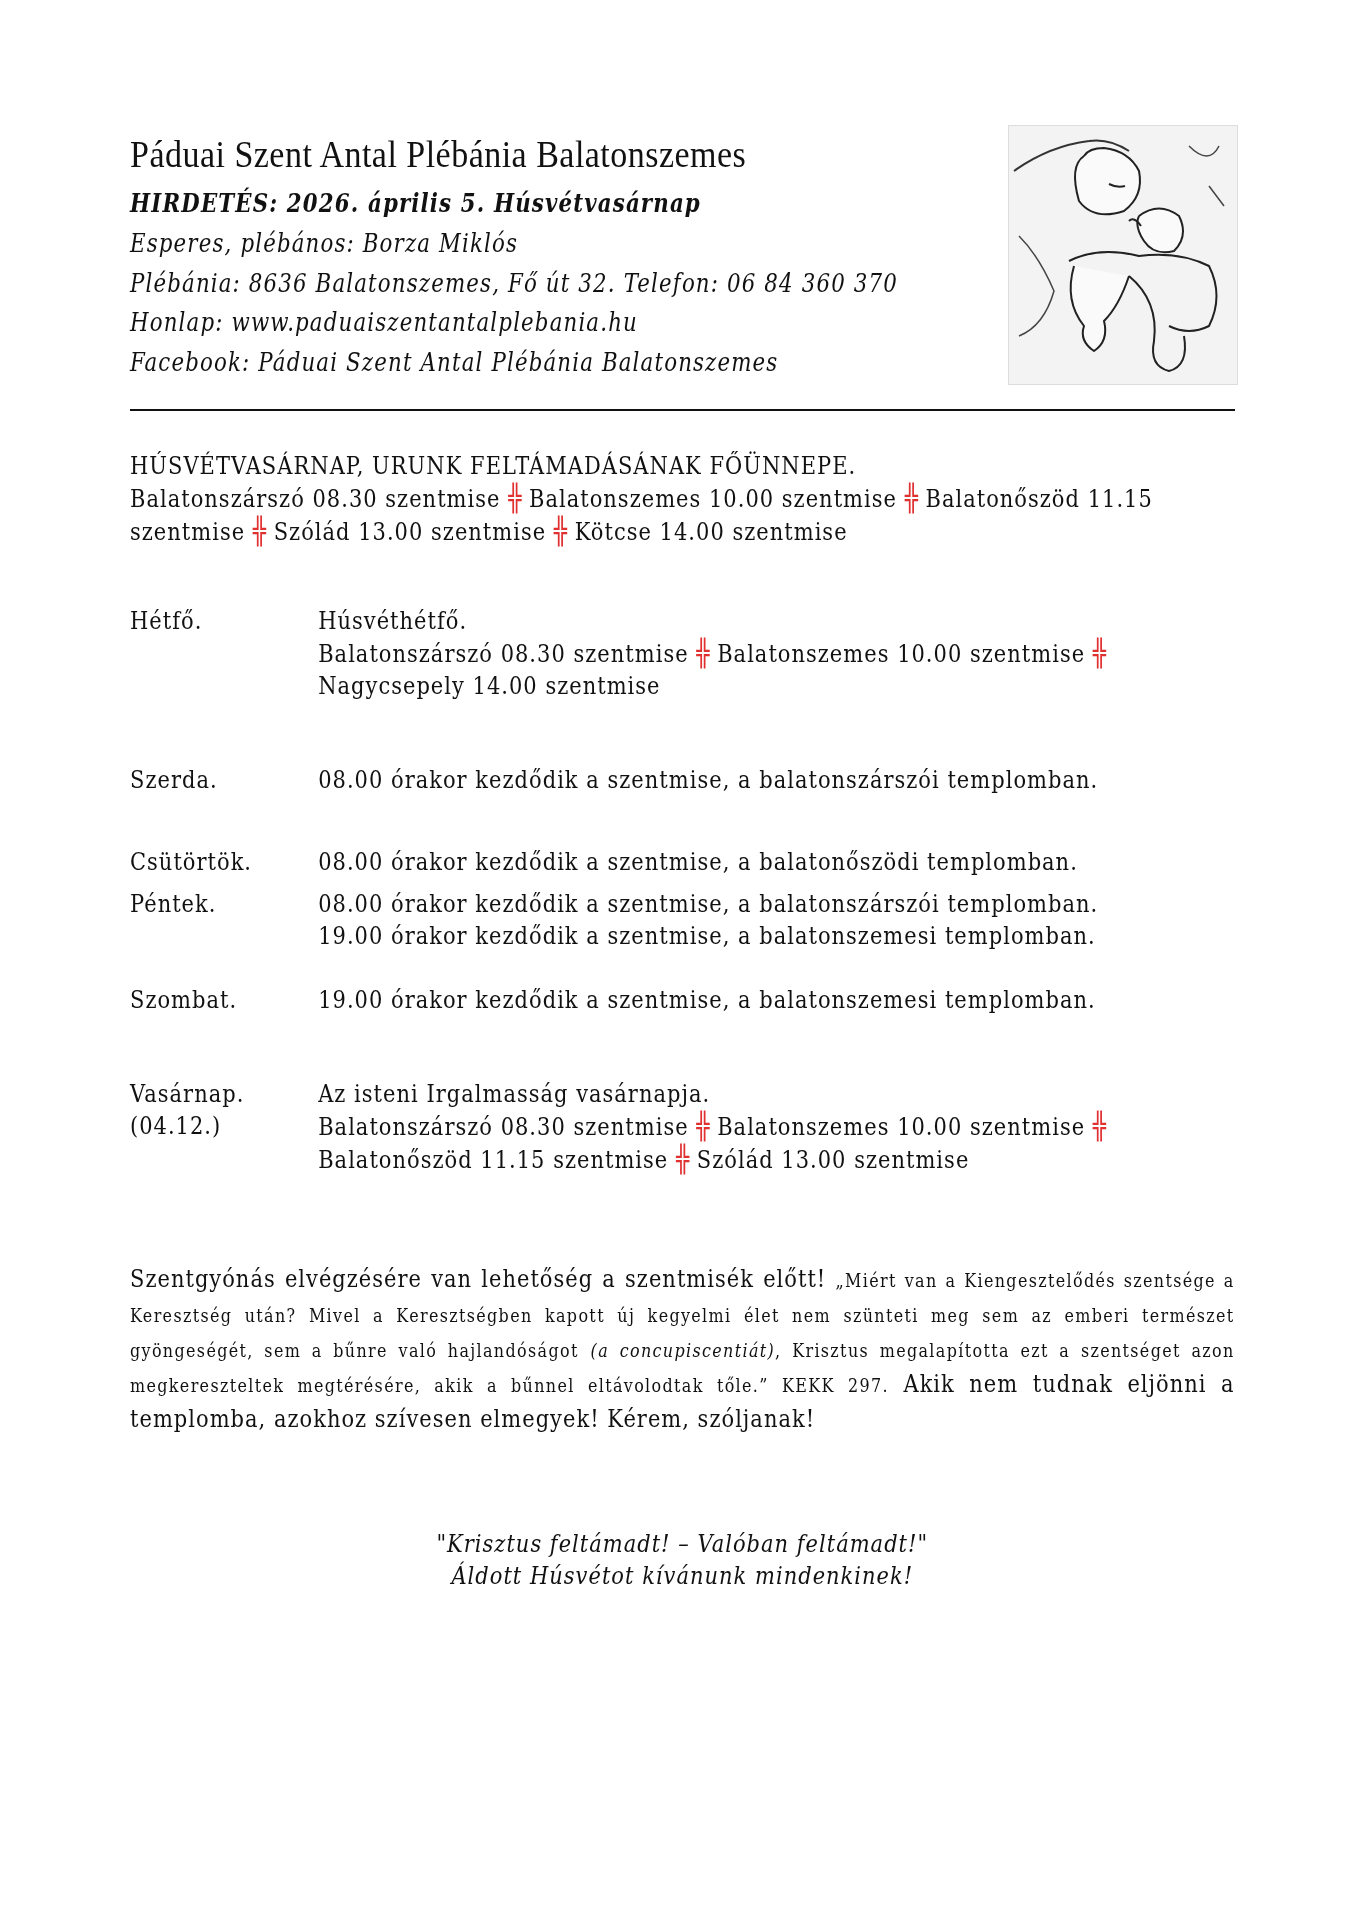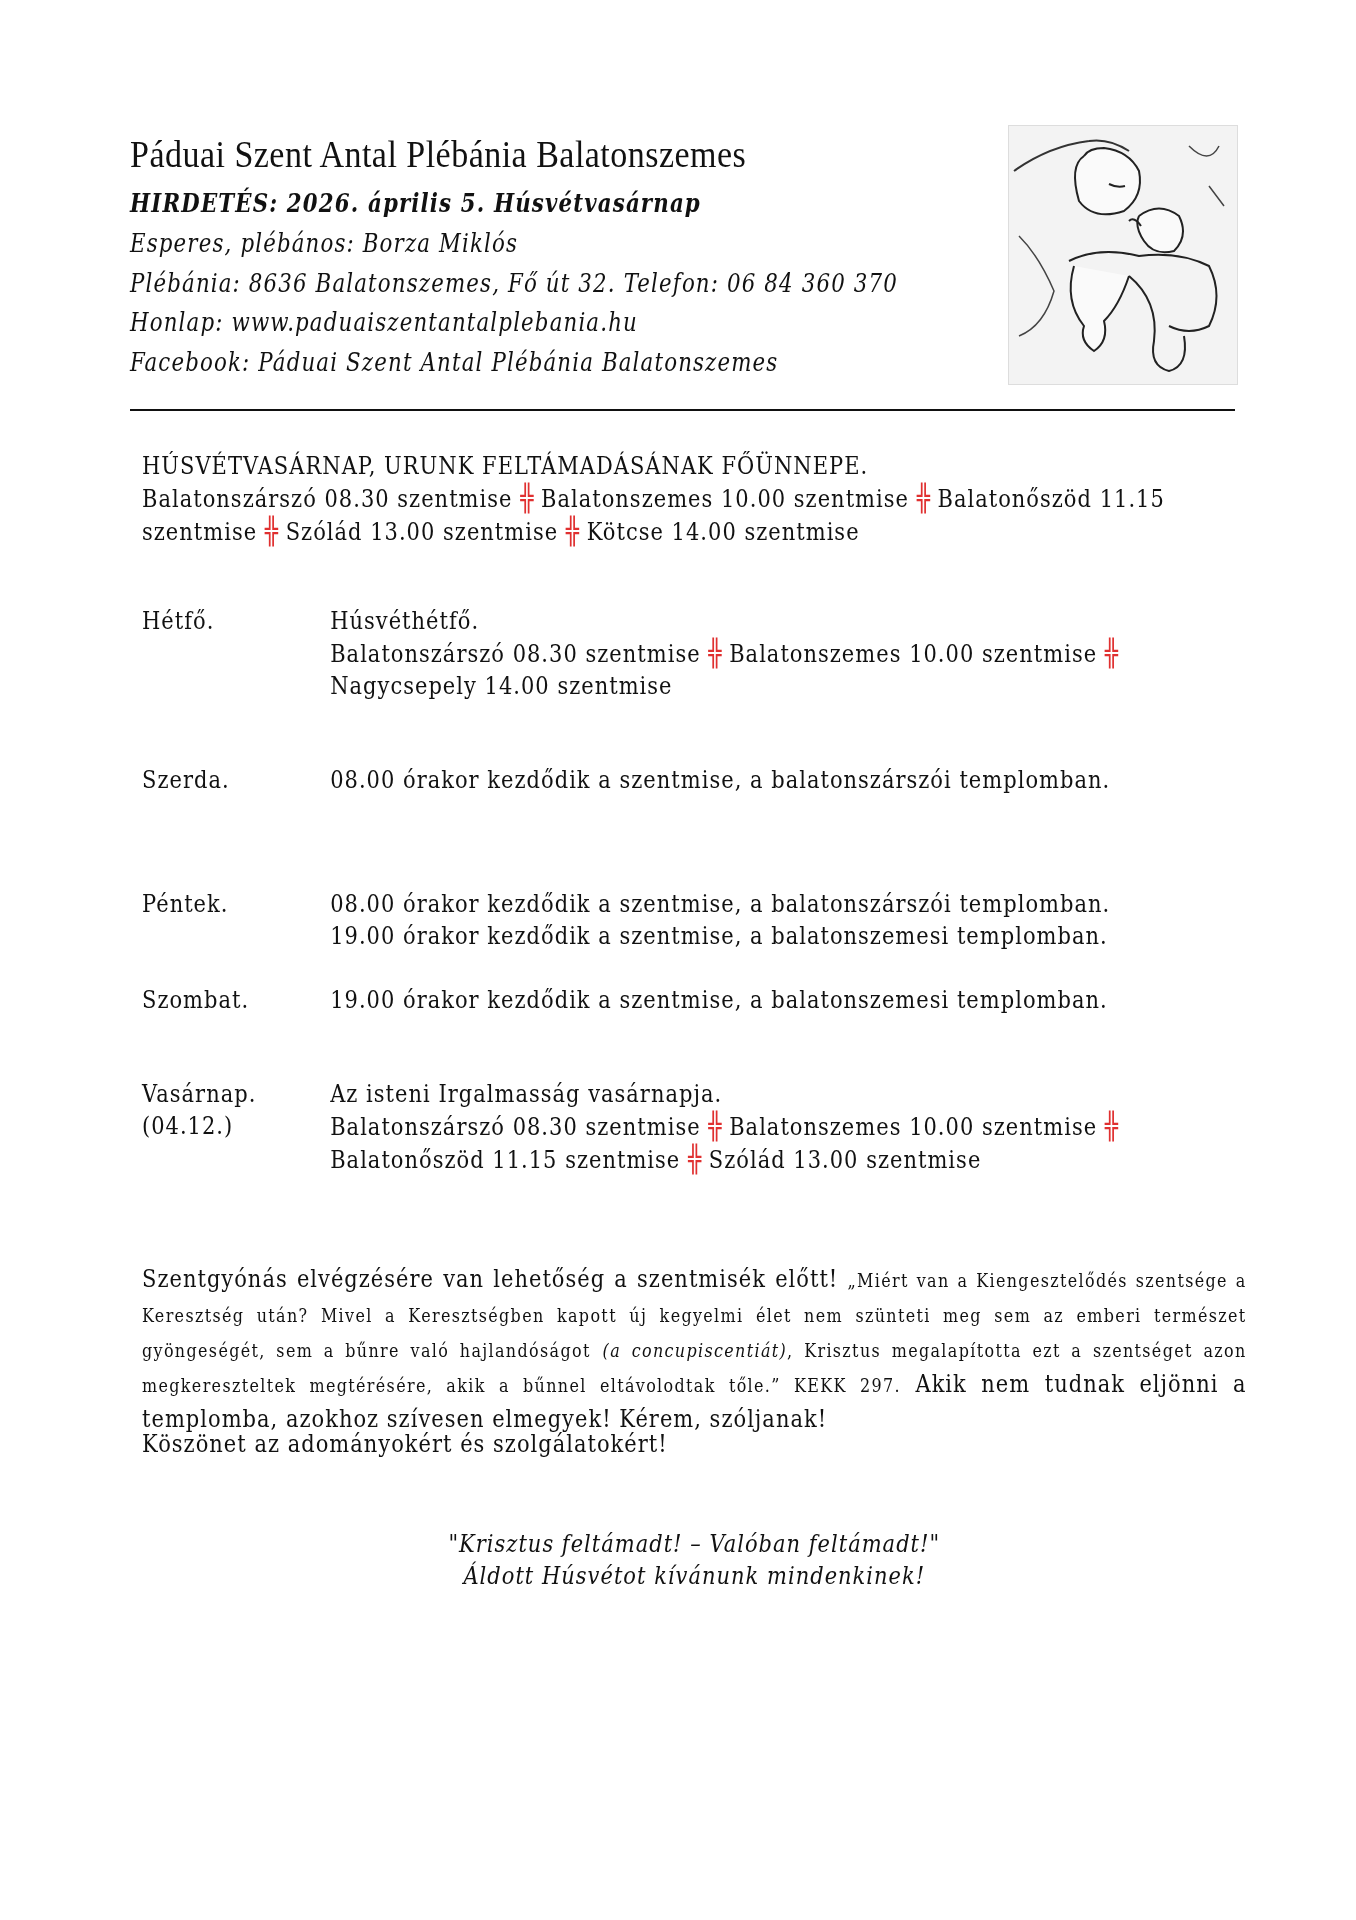--- a/index.html
+++ b/index.html
@@ -28,21 +28,20 @@
     position: absolute; left: 878px; top: 125px; width: 228px; height: 258px;
     background: #f4f4f4; border: 1px solid #ddd;
   }
   .rule {
     position: absolute; left: 0; top: 409px; width: 1105px; height: 2px; background: #111;
   }
 
   .body-text {
     font-size: 25px; line-height: 32px; letter-spacing: 1.2px;
     font-family: "DejaVu Serif", serif;
-    margin-left: 12px;
   }
   .row { position: absolute; left: 0; width: 1110px; }
   .scaled { transform: scaleX(0.84); transform-origin: left top; width: 1320px; }
   .sep {
     color: #e03030; font-weight: bold; font-family: "DejaVu Sans", sans-serif;
     font-size: 26px; letter-spacing: 0;
   }
   .day { position: absolute; left: 0; }
   .content { position: absolute; left: 188px; }
 
@@ -114,20 +113,26 @@
       </div>
     </div>
   </div>
 
   <div class="row body-text" style="top:764px">
     <div class="scaled" style="position:relative;height:34px;">
       <div class="day">Szerda.</div>
       <div class="content" style="left:224px">08.00 órakor kezdődik a szentmise, a balatonszárszói templomban.</div>
     </div>
   </div>
+  <div class="row body-text" style="top:846px">
+    <div class="scaled" style="position:relative;height:34px;">
+      <div class="day">Csütörtök.</div>
+      <div class="content" style="left:224px">08.00 órakor kezdődik a szentmise, a balatonőszödi templomban.</div>
+    </div>
+  </div>
   <div class="row body-text" style="top:888px">
     <div class="scaled" style="position:relative;height:66px;">
       <div class="day">Péntek.</div>
       <div class="content" style="left:224px">
         <div>08.00 órakor kezdődik a szentmise, a balatonszárszói templomban.</div>
         <div>19.00 órakor kezdődik a szentmise, a balatonszemesi templomban.</div>
       </div>
     </div>
   </div>
   <div class="row body-text" style="top:984px">
@@ -161,25 +166,20 @@
 
   <div class="row body-text" style="top:1262px">
     <div class="scaled para" style="width:1315px;">
       <span>Szentgyónás elvégzésére van lehetőség a szentmisék előtt!</span>
       <span class="small">„Miért van a Kiengesztelődés szentsége a Keresztség után? Mivel a Keresztségben kapott új kegyelmi élet nem szünteti meg sem az emberi természet gyöngeségét, sem a bűnre való hajlandóságot</span>
       <span class="small" style="font-style:italic">(a concupiscentiát)</span><span class="small">, Krisztus megalapította ezt a szentséget azon megkereszteltek megtérésére, akik a bűnnel eltávolodtak tőle.” KEKK 297.</span>
       <span>Akik nem tudnak eljönni a templomba, azokhoz szívesen elmegyek! Kérem, szóljanak!</span>
     </div>
   </div>
 
-  <div class="row body-text" style="top:1428px">
-    <div class="scaled">
-      <span>Köszönet az adományokért és szolgálatokért!</span>
-    </div>
-  </div>
 
   <div class="row body-text" style="top:1528px">
     <div class="scaled center" style="width:1315px;">
       <div>"Krisztus feltámadt! – Valóban feltámadt!"</div>
       <div>Áldott Húsvétot kívánunk mindenkinek!</div>
     </div>
   </div>
 
 </div>
 

